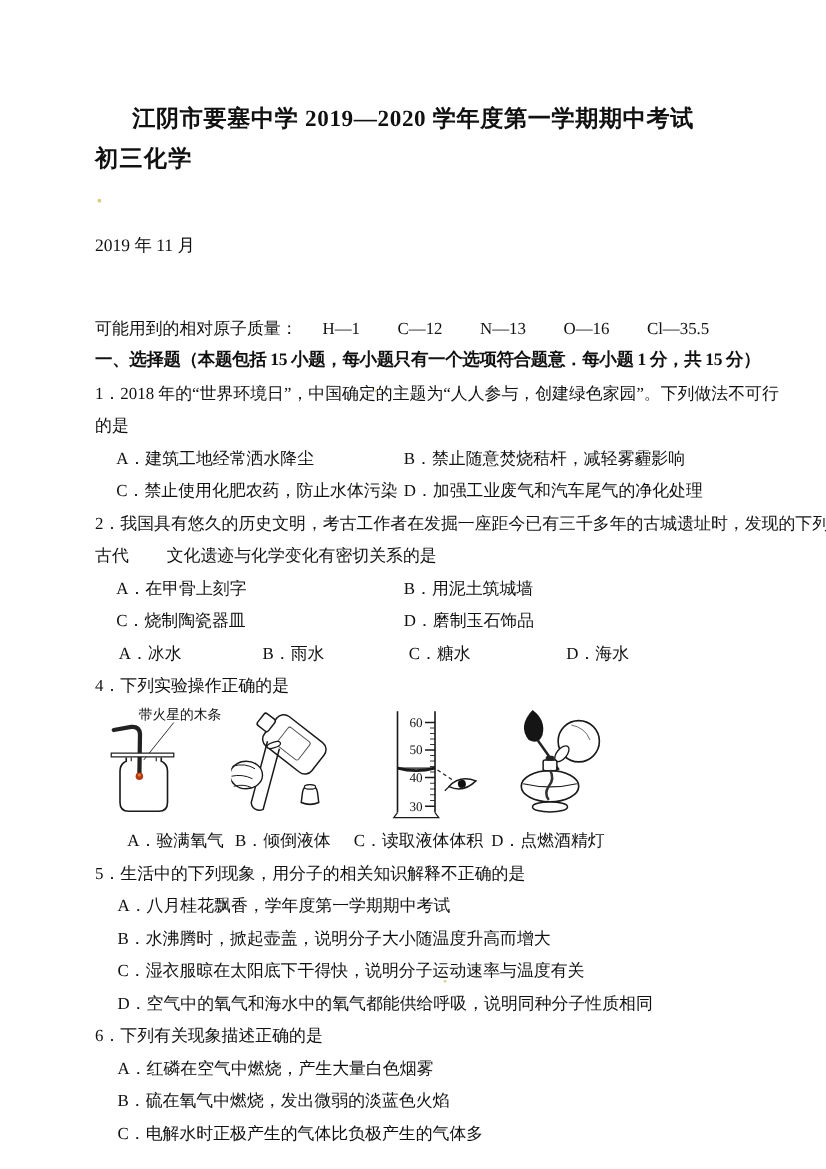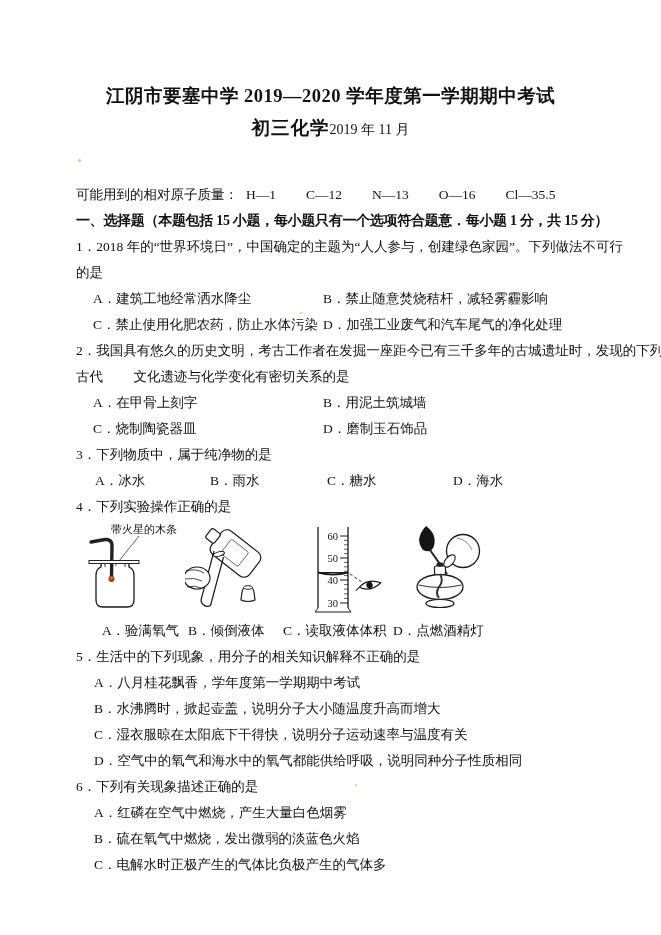--- a/index.html
+++ b/index.html
@@ -1,24 +1,24 @@
 <!DOCTYPE html>
 <html><head>
 <meta charset="utf-8">
 <style>
   html,body{margin:0;padding:0;background:#ffffff;}
   body{width:661px;height:935px;font-family:"Liberation Serif","DejaVu Serif",serif;color:#111;}
   .page{position:relative;width:661px;height:918px;box-sizing:border-box;padding:84px 40px 0 76px;overflow:hidden;background:#fff;}
   .title{font-size:18.5px;font-weight:bold;text-align:center;line-height:24px;margin:0 36px 8px 0;letter-spacing:.5px;white-space:nowrap;}
-  .subtitle-row{display:flex;justify-content:center;align-items:baseline;line-height:24px;margin:0 36px 40px 0;}
+  .subtitle-row{display:flex;justify-content:center;align-items:baseline;gap:46px;line-height:24px;margin:0 36px 40px 0;flex-direction:column;}
   .subject{font-size:18.5px;font-weight:bold;letter-spacing:1px;}
   .date{font-size:14px;}
   .atomic-row{display:flex;align-items:flex-start;font-size:13.5px;line-height:26px;white-space:nowrap;}
   .atomic-row .mass{margin-left:30px;}
-  .atomic-row .mass.first{margin-left:8px;font-family:Liberation Serif, serif;}
+  .atomic-row .mass.first{margin-left:20px;font-family:Liberation Serif, serif;}
   .section-heading{font-size:14px;font-weight:bold;line-height:26px;white-space:nowrap;letter-spacing:-.3px;}
   .stem-line{font-size:13.5px;line-height:26px;white-space:nowrap;}
   .opt{font-size:13.5px;line-height:26px;white-space:nowrap;}
   .grid2{display:grid;grid-template-columns:247px 1fr;}
   .grid2 .c1{padding-left:17px;}
   .grid4{display:grid;grid-template-columns:134px 117px 126px 1fr;}
   .grid4 .c1{padding-left:19px;}
   .capgrid{display:grid;grid-template-columns:112px 95px 110px 1fr;}
   .capgrid .c1{padding-left:17px;text-align:center;}
   .optstack .opt{padding-left:18px;}
@@ -73,21 +73,20 @@
     <div class="stem-line">古代　　 文化遗迹与化学变化有密切关系的是</div>
     <div class="grid2">
       <div class="opt c1">A．在甲骨上刻字</div>
       <div class="opt">B．用泥土筑城墙</div>
       <div class="opt c1">C．烧制陶瓷器皿</div>
       <div class="opt">D．磨制玉石饰品</div>
     </div>
   </div>
 
   <div>
-    <div class="stem-line">3．下列物质中，属于纯净物的是</div>
     <div class="grid4">
       <div class="opt c1">A．冰水</div>
       <div class="opt">B．雨水</div>
       <div class="opt">C．糖水</div>
       <div class="opt">D．海水</div>
     </div>
   </div>
 
   <div>
     <div class="stem-line">4．下列实验操作正确的是</div>

